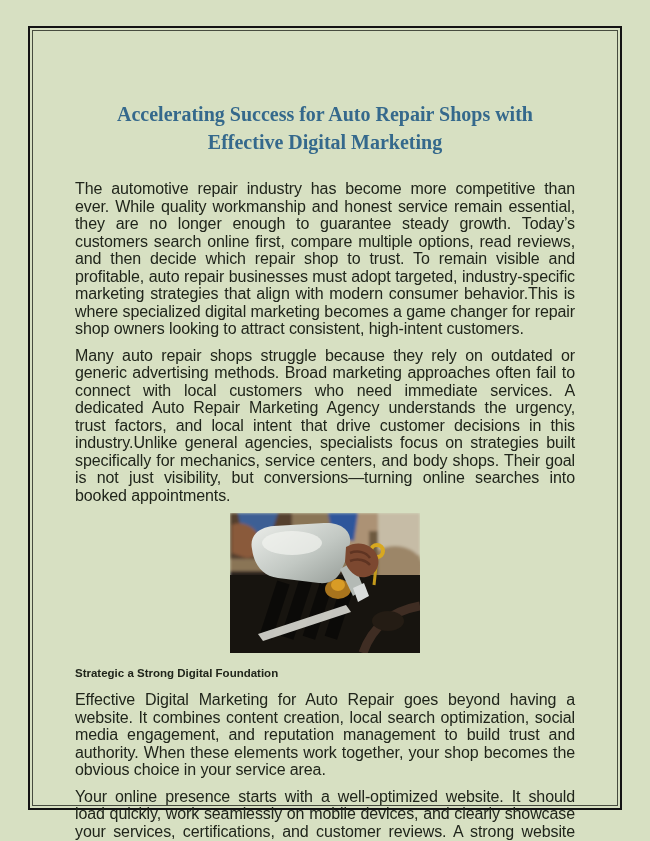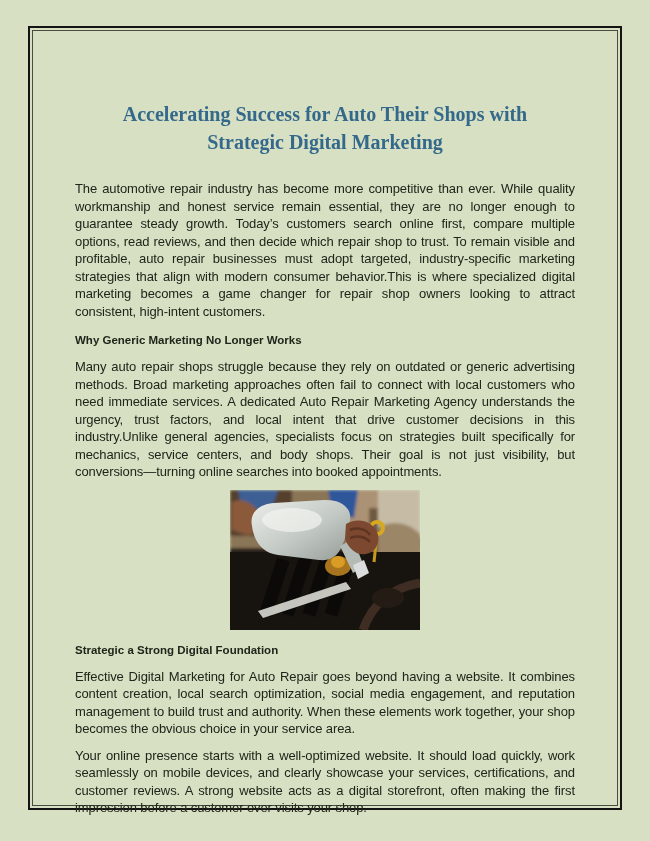--- a/index.html
+++ b/index.html
@@ -37,21 +37,21 @@
     max-width: 470px;
     text-align: center;
     font-family: "Liberation Serif", "DejaVu Serif", serif;
     font-weight: bold;
     font-size: 20px;
     line-height: 28px;
     color: #35698c;
   }
   .doc-body p {
     margin: 7px 0 9px 0;
-    font-size: 13px;
+    font-size: 16px;
     line-height: 17.5px;
     letter-spacing: -0.1px;
     text-align: justify;
     color: #20251b;
   }
   .doc-body h2 {
     margin: 12px 0 9px 0;
     font-size: 11.5px;
     line-height: 17px;
     font-weight: 700;
@@ -67,27 +67,26 @@
   figure.photo svg {
     display: block;
   }
 </style>
 </head>
 <body>
 
 <div class="frame">
   <div class="content">
 
-    <h1 class="doc-title">Accelerating Success for Auto Their Shops with Strategic Digital Marketing</h1>
+    <h1 class="doc-title">Accelerating Success for Auto Repair Shops with Effective Digital Marketing</h1>
 
     <div class="doc-body">
 
       <p>The automotive repair industry has become more competitive than ever. While quality workmanship and honest service remain essential, they are no longer enough to guarantee steady growth. Today’s customers search online first, compare multiple options, read reviews, and then decide which repair shop to trust. To remain visible and profitable, auto repair businesses must adopt targeted, industry-specific marketing strategies that align with modern consumer behavior.This is where specialized digital marketing becomes a game changer for repair shop owners looking to attract consistent, high-intent customers.</p>
 
-      <h2>Why Generic Marketing No Longer Works</h2>
 
       <p>Many auto repair shops struggle because they rely on outdated or generic advertising methods. Broad marketing approaches often fail to connect with local customers who need immediate services. A dedicated Auto Repair Marketing Agency understands the urgency, trust factors, and local intent that drive customer decisions in this industry.Unlike general agencies, specialists focus on strategies built specifically for mechanics, service centers, and body shops. Their goal is not just visibility, but conversions—turning online searches into booked appointments.</p>
 
       <figure class="photo">
         <svg viewBox="0 0 190 140" width="190" height="140">
           <defs>
             <linearGradient id="jugGrad" x1="0" y1="0" x2="1" y2="1">
               <stop offset="0" stop-color="#eceeea"></stop>
               <stop offset="0.55" stop-color="#c2c8c3"></stop>
               <stop offset="1" stop-color="#959c97"></stop>

